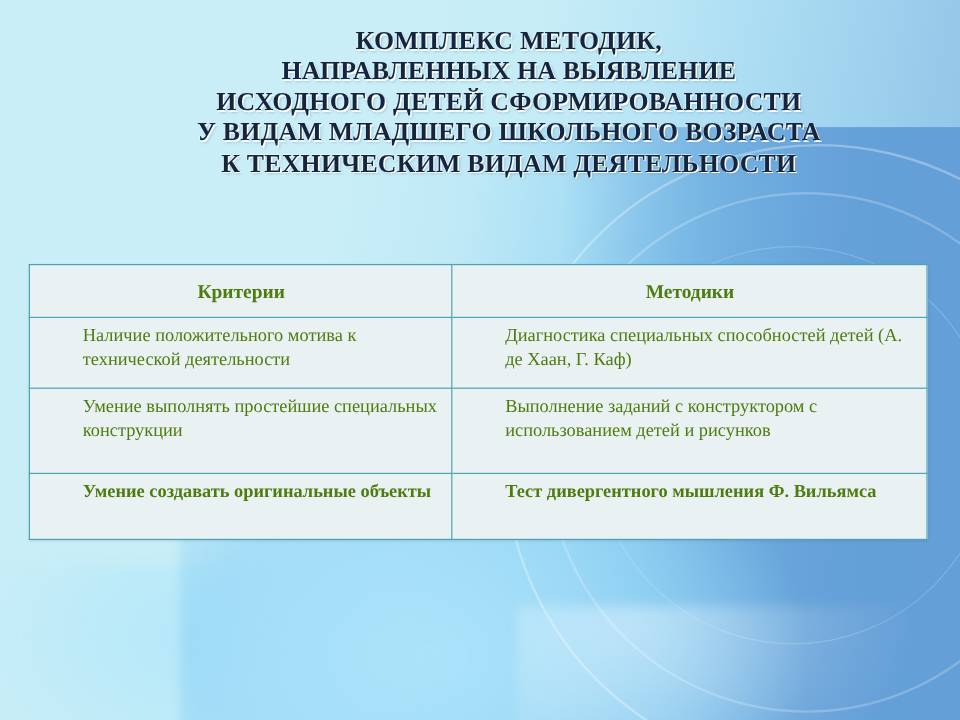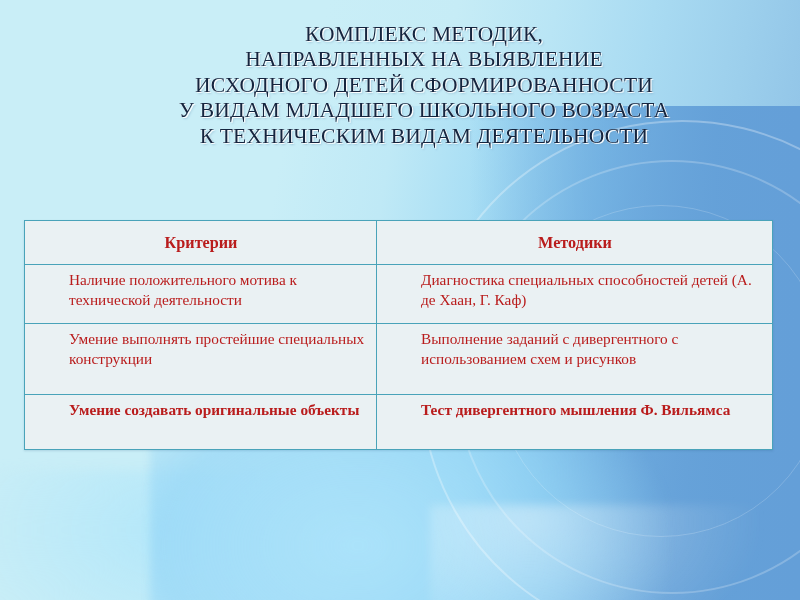--- a/index.html
+++ b/index.html
@@ -64,21 +64,21 @@
 
   
   #title{
     position:absolute;left:0;right:0;top:22px;
     text-align:center;
     z-index:5;
   }
   #title .tline{
     display:block;
     font-family:"Liberation Serif", serif;
-    font-weight:normal;
+    font-weight:bold;
     font-size:21.5px;
     line-height:25.4px;
     letter-spacing:.2px;
     color:#15253f;
     text-shadow: 1.2px 1.2px 0 rgba(255,255,255,.95),
                  -0.5px -0.5px 0 rgba(255,255,255,.55),
                  2px 2px 2px rgba(120,160,190,.45);
     white-space:nowrap;
     margin-left:48px;
   }
@@ -92,21 +92,21 @@
     box-shadow:0 1px 2px rgba(40,90,120,.18);
     z-index:6;
   }
   #methods-table col.c1{width:352px;}
   #methods-table col.c2{width:396px;}
   #methods-table th,#methods-table td{
     border:1px solid #49a3b9;
     padding:5px 8px 5px 9px;
     vertical-align:top;
     background:#eaf1f3;
-    color:#b91c1c;
+    color:#4d7c0f;
     font-family:"Liberation Serif", serif;
     font-size:15.3px;
     line-height:19.6px;
   }
   #methods-table thead th{
     text-align:center;
     font-weight:bold;
     font-size:16.2px;
     height:36px;
     vertical-align:middle;
@@ -152,21 +152,21 @@
         <th>Методики</th>
       </tr>
     </thead>
     <tbody>
       <tr class="r1">
         <td>Наличие положительного мотива к технической деятельности</td>
         <td>Диагностика специальных способностей детей (А. де Хаан, Г. Каф)</td>
       </tr>
       <tr class="r3">
         <td>Умение выполнять простейшие специальных конструкции</td>
-        <td>Выполнение заданий с дивергентного с использованием схем и рисунков</td>
+        <td>Выполнение заданий с конструктором с использованием детей и рисунков</td>
       </tr>
       <tr class="r4">
         <td>Умение создавать оригинальные объекты</td>
         <td>Тест дивергентного мышления Ф. Вильямса</td>
       </tr>
     </tbody>
   </table>
 
 </div>
 

